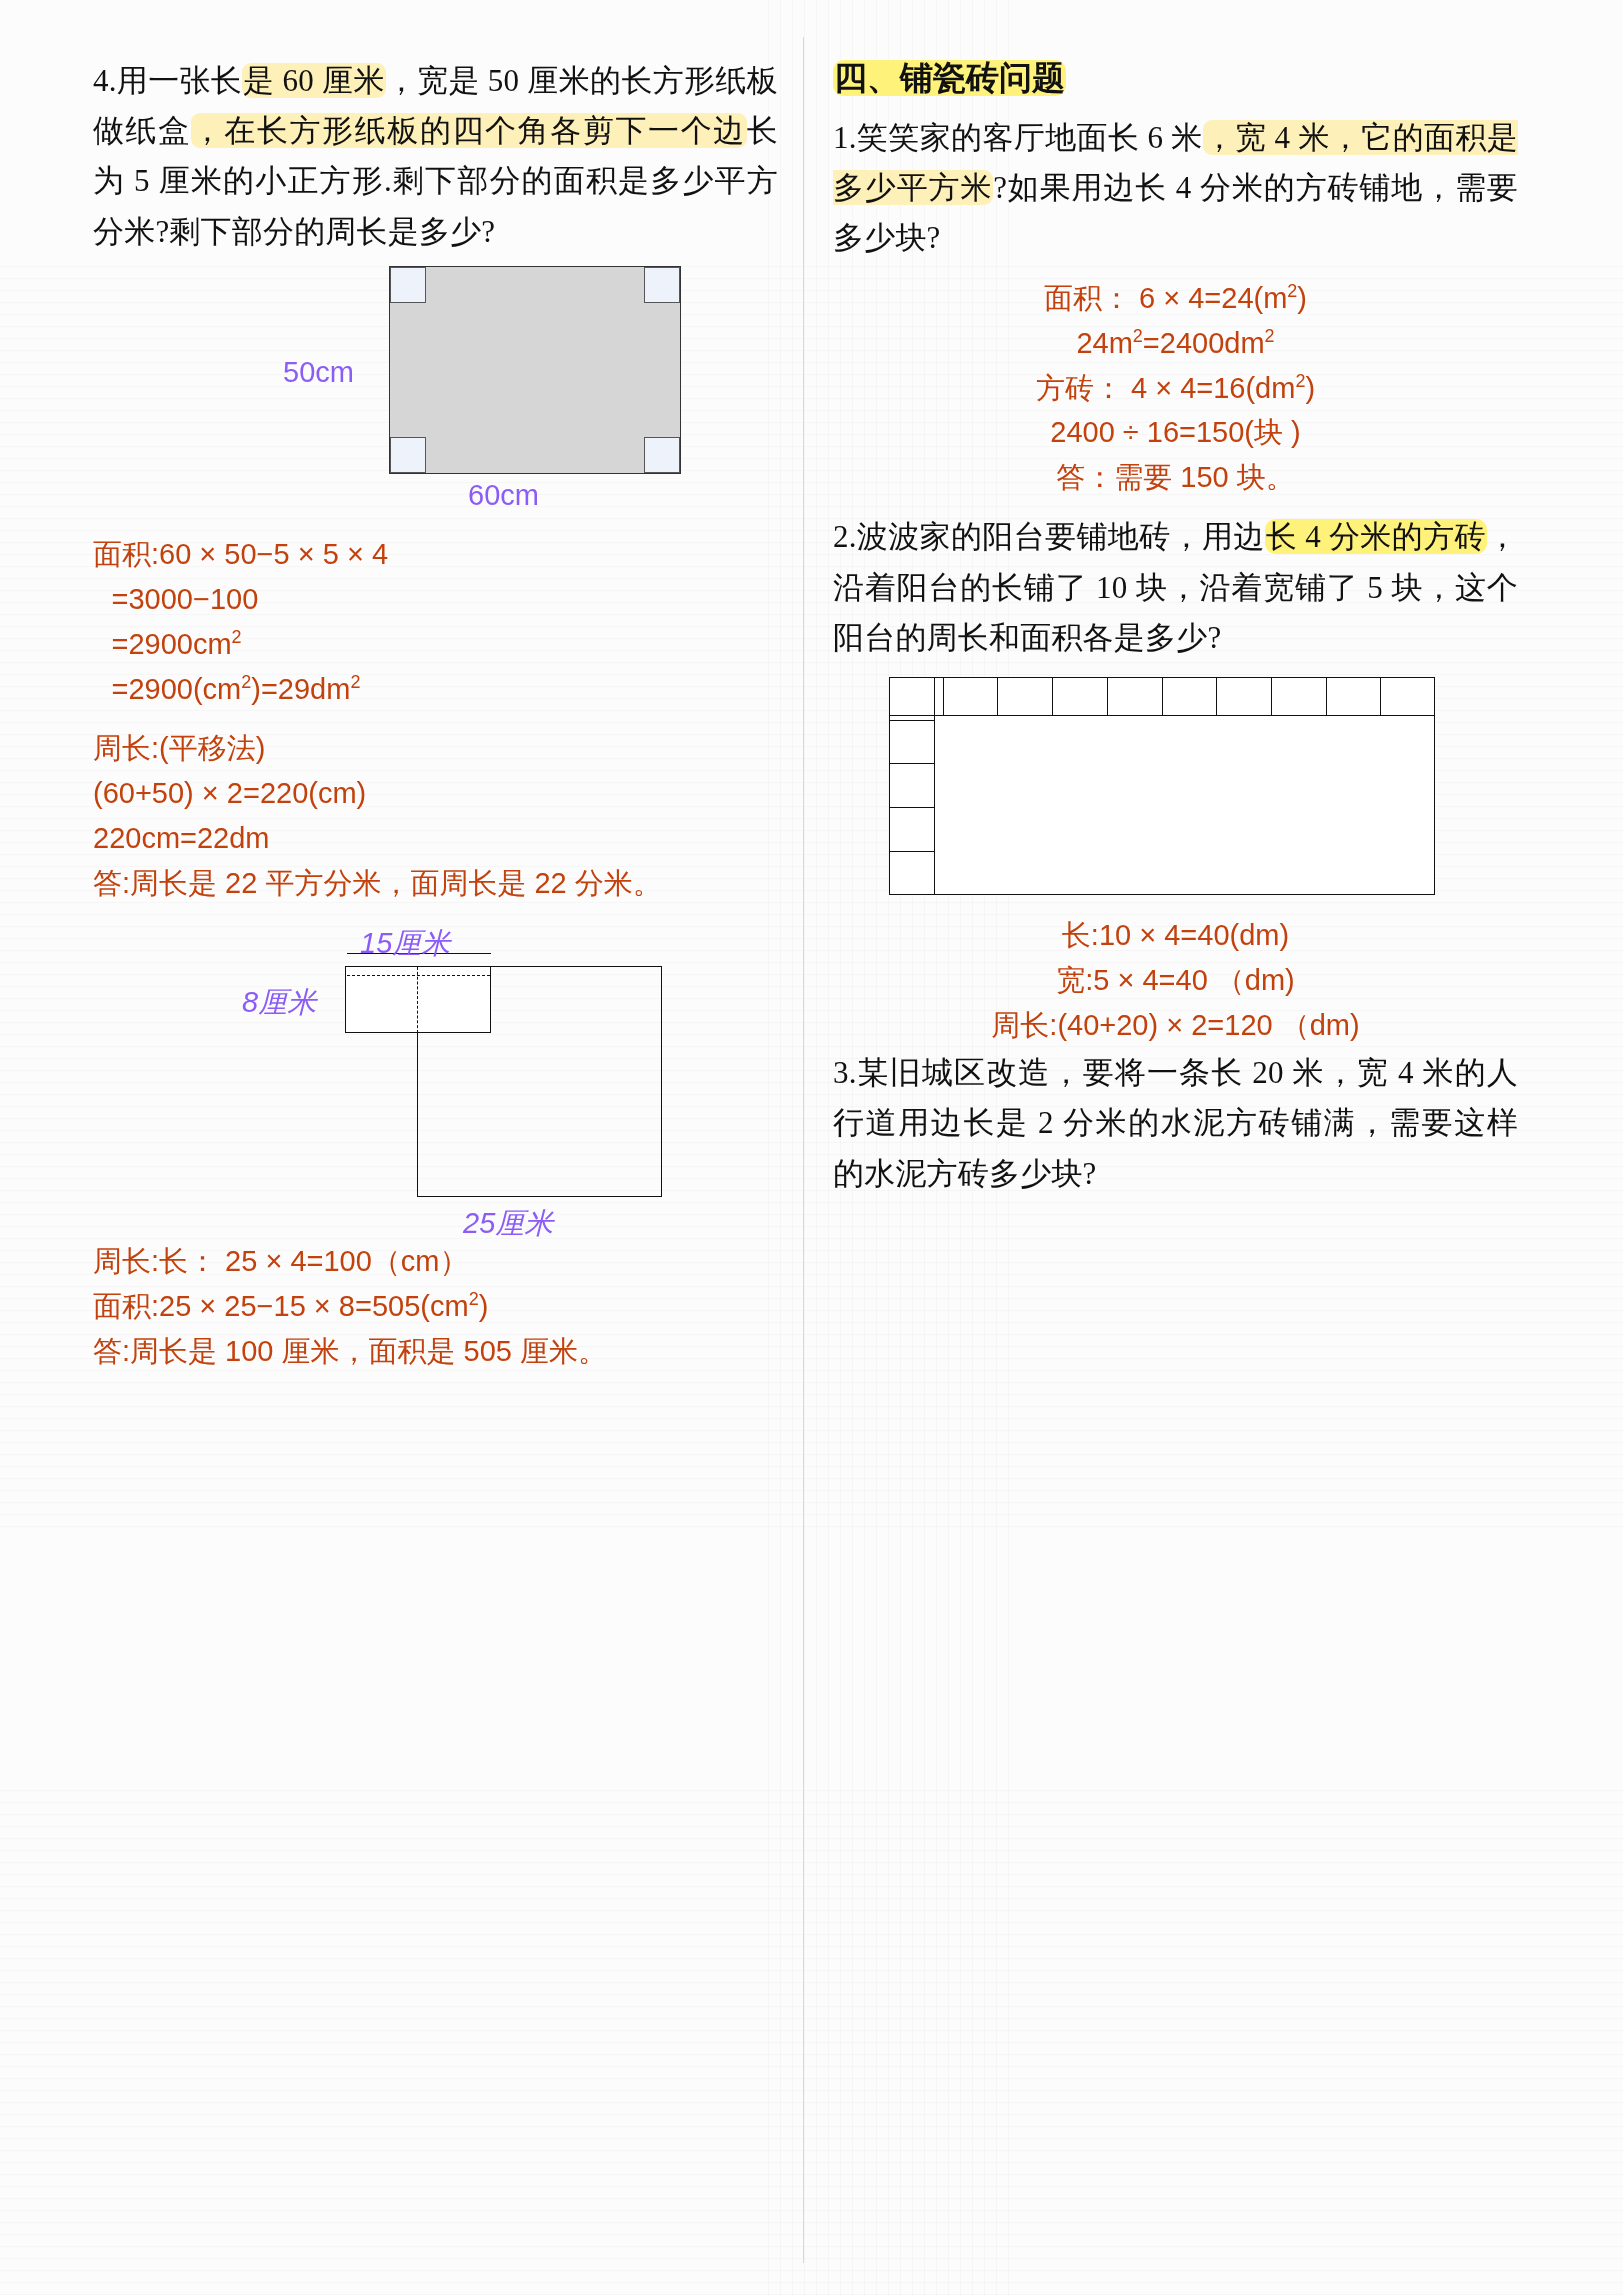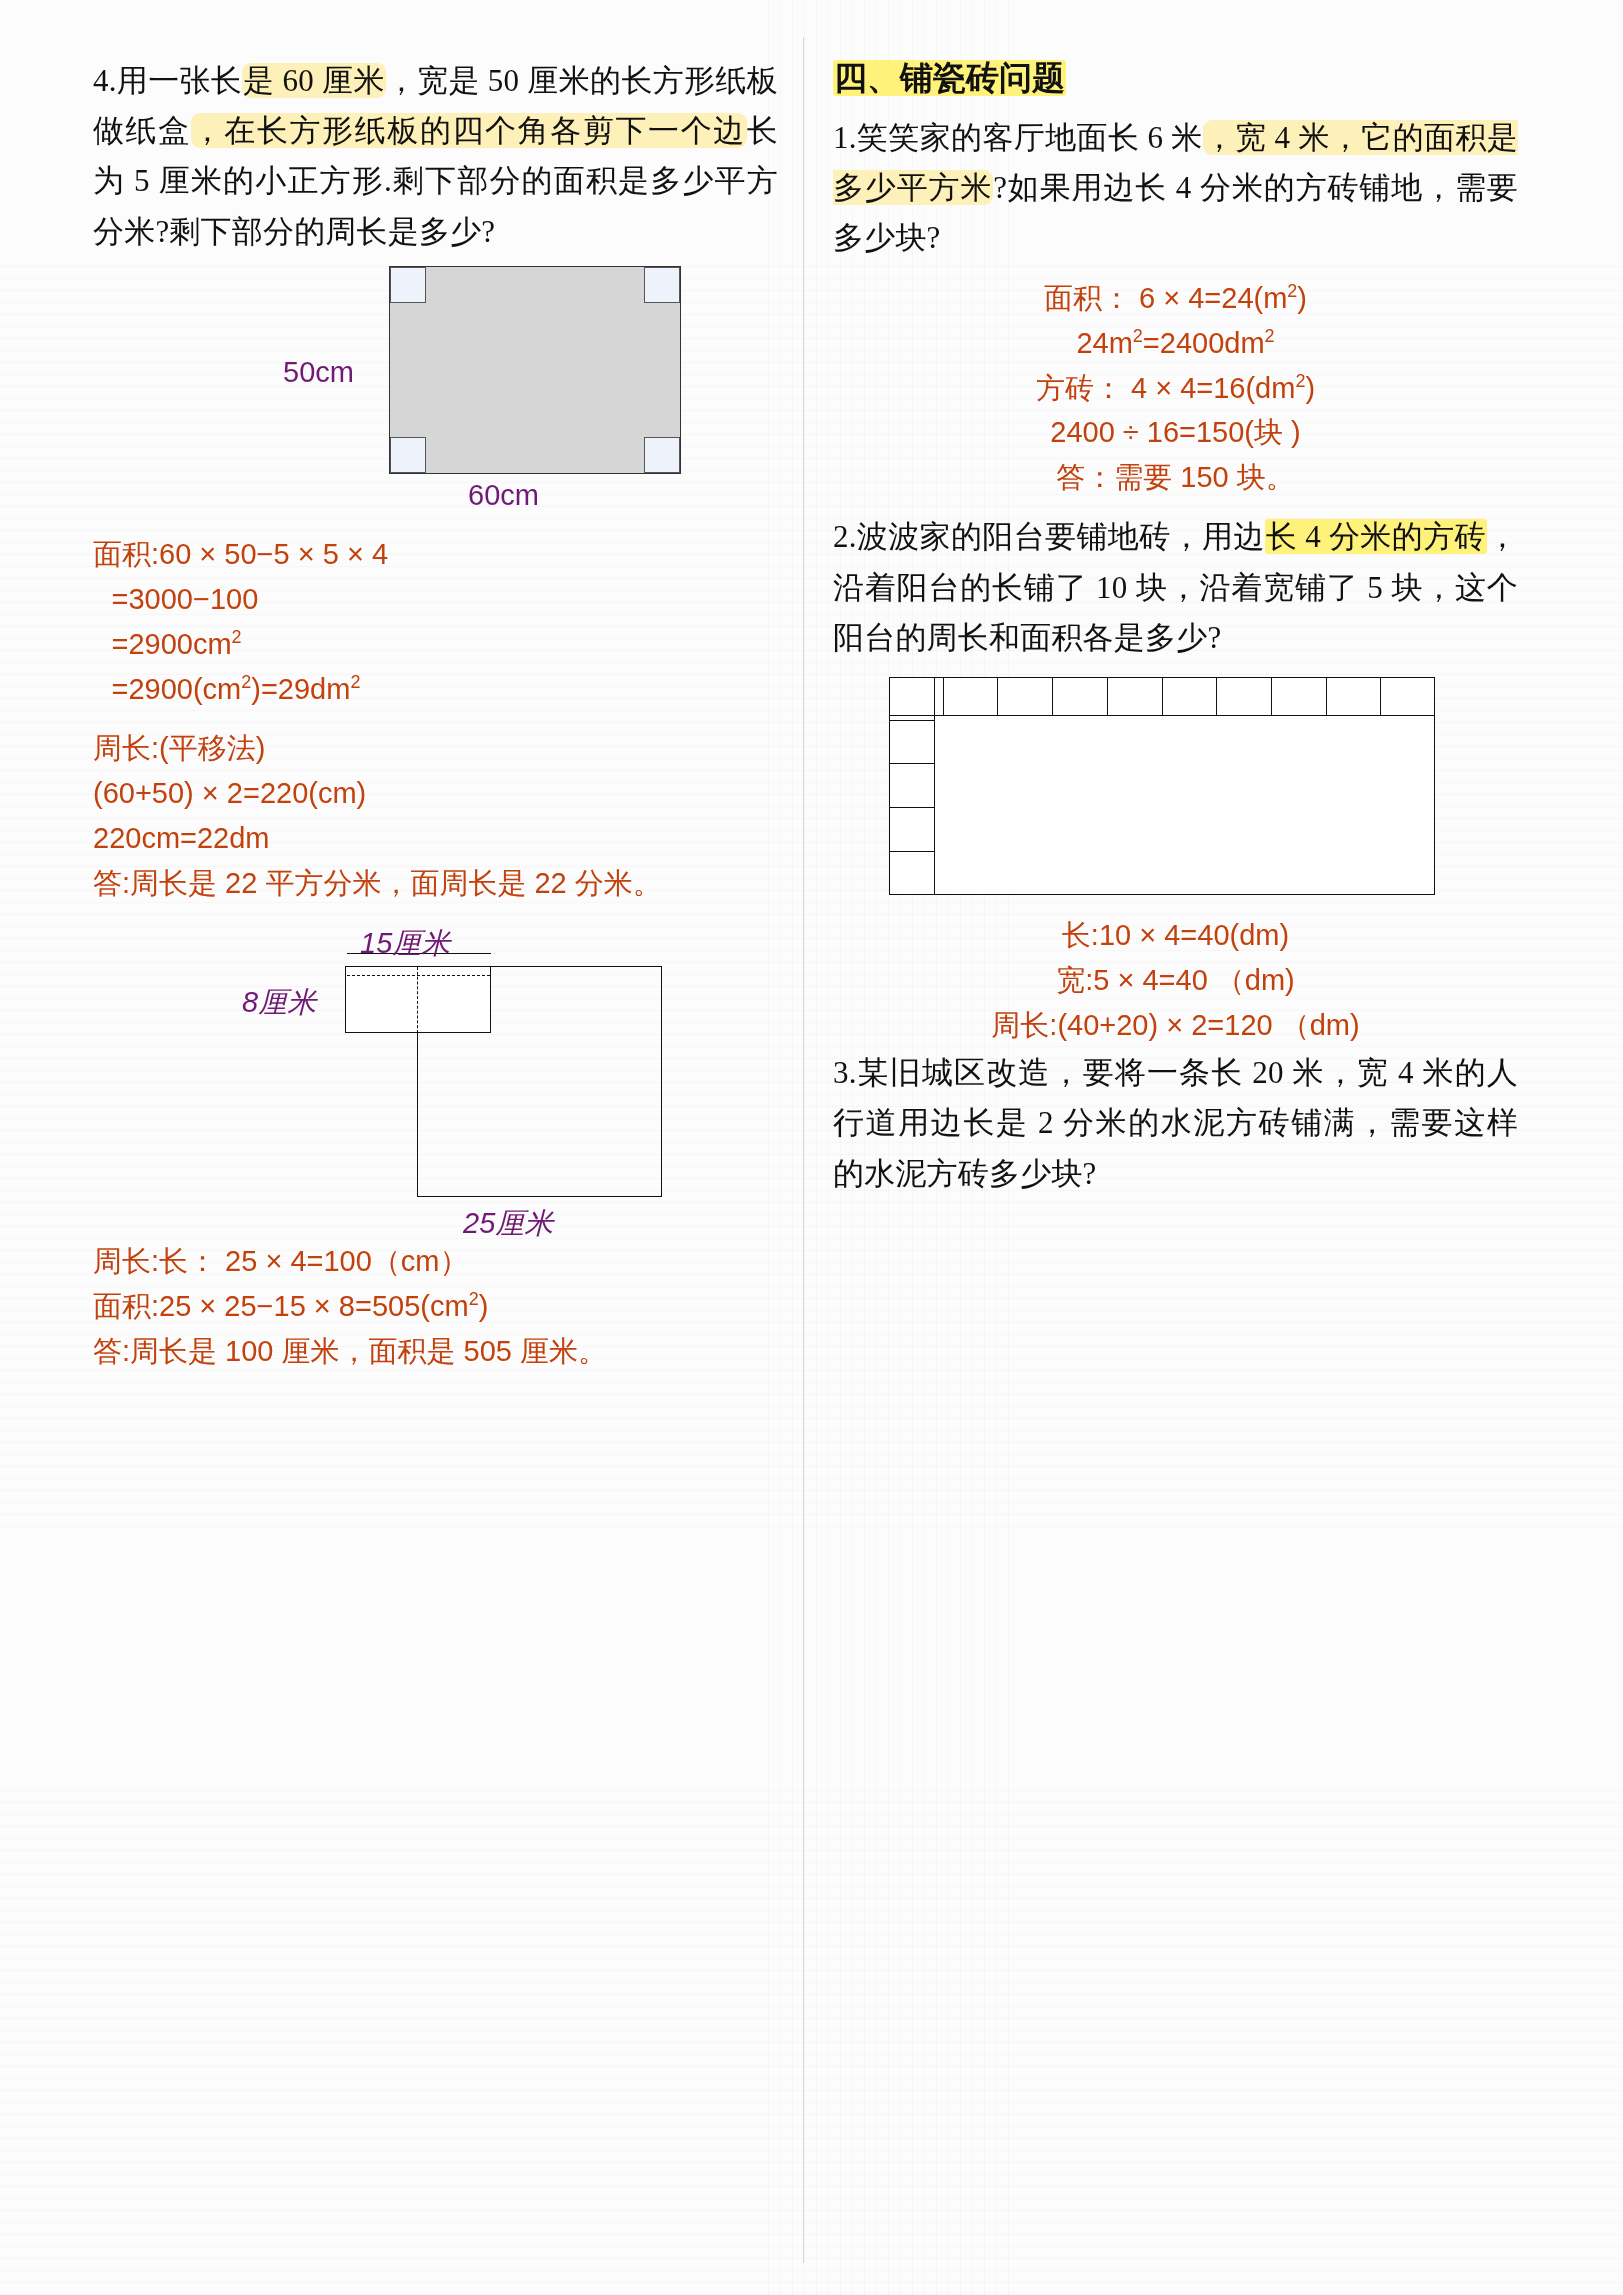--- a/index.html
+++ b/index.html
@@ -38,21 +38,21 @@
     background: #d8d8d8;
   }
 
   .q {
     font-size: 31px;
     line-height: 1.62;
     color: #111;
     text-align: justify;
     letter-spacing: 0.2px;
   }
-  .hl { background: #fff27a; border-radius: 3px; padding: 0 0.9px; }
+  .hl { background: #fff27a; border-radius: 11px; padding: 0 0.9px; }
   .hl-soft { background: #fdf0b8; border-radius: 9px; padding: 0 0.9px; }
 
   .sec-title {
     font-size: 33px;
     font-weight: bold;
     color: #111;
     margin-bottom: 12px;
   }
   .sec-title .hl { background: #fff27a; }
 
@@ -91,21 +91,21 @@
     border: 1.4px solid #555;
     box-sizing: border-box;
   }
   .corner.tl { left: 0; top: 0; }
   .corner.tr { right: 0; top: 0; }
   .corner.bl { left: 0; bottom: 0; }
   .corner.br { right: 0; bottom: 0; }
   .lbl {
     position: absolute;
     font-size: 29px;
-    color: #701a75;
+    color: #8b5cf6;
     font-family: "Liberation Sans", sans-serif;
   }
   .lbl-50 { left: 190px; top: 95px; }
   .lbl-60 { left: 375px; top: 218px; }
 
   
   .fig2-wrap {
     position: relative;
     height: 324px;
     margin-top: 9.3px;

